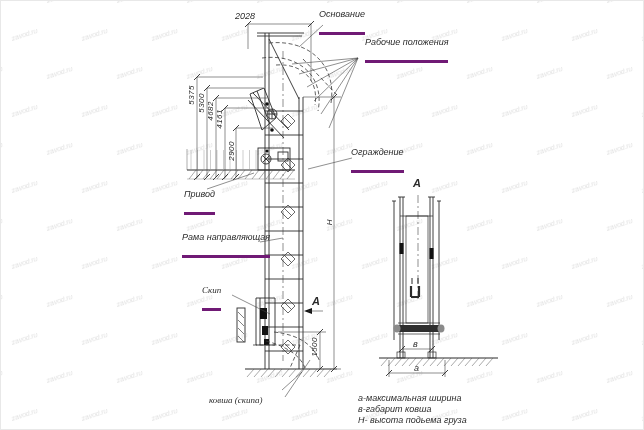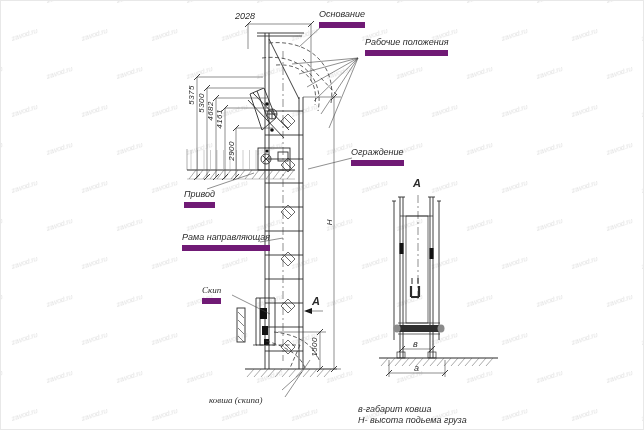--- a/index.html
+++ b/index.html
@@ -4,21 +4,21 @@
 <style>
   html,body{margin:0;padding:0;background:#fff;}
   .canvas{position:relative;width:644px;height:430px;background:#ffffff;overflow:hidden;
           font-family:"Liberation Sans",sans-serif;border:1px solid #e8e8e8;box-sizing:border-box;}
   #wm{position:absolute;inset:0;pointer-events:none;}
   #wm span{position:absolute;transform:rotate(-18deg);font-size:7px;font-style:italic;
            color:#c6c6c6;opacity:.55;filter:blur(.4px);white-space:nowrap;}
   svg{position:absolute;left:0;top:0;}
   .lbl,.lbl-u,.vdim,.big-a,.legend-line{position:absolute;color:#2b2b2b;font-style:italic;white-space:nowrap;}
   .lbl,.lbl-u{font-size:9px;line-height:10px;}
-  .lbl-u{border-bottom:6px solid #701a75;padding-bottom:3px;}
+  .lbl-u{border-bottom:3px solid #701a75;padding-bottom:13px;}
   .vdim{font-size:8px;writing-mode:vertical-rl;transform:rotate(180deg);letter-spacing:.5px;}
   .big-a{font-size:11px;font-weight:bold;}
   .legend-line{font-size:9px;line-height:11px;}
 </style>
 </head>
 <body>
 
 <div class="canvas">
 
   <div id="wm">
@@ -284,16 +284,17 @@
   <div class="lbl-u" style="left:173px;top:231px;margin-left:8px;">Рама направляющая</div>
   <div class="lbl-u" style="left:201px;top:284px;font-family:Liberation Serif, serif;">Скип</div>
   <div class="lbl" style="left:208px;top:394px;font-family:Liberation Serif, serif;">ковша (скипа)</div>
 
   <div class="big-a" style="left:311px;top:294px;">А</div>
   <div class="big-a" style="left:412px;top:176px;">А</div>
 
   <div class="lbl" style="left:412px;top:338px;">в</div>
   <div class="lbl" style="left:413px;top:362px;">а</div>
 
+  <div class="legend-line" style="left:357px;top:392px;">а-максимальная ширина</div>
   <div class="legend-line" style="left:357px;top:403px;">в-габарит ковша</div>
   <div class="legend-line" style="left:357px;top:414px;">Н- высота подьема груза</div>
 
 </div>
 
 </body></html>

